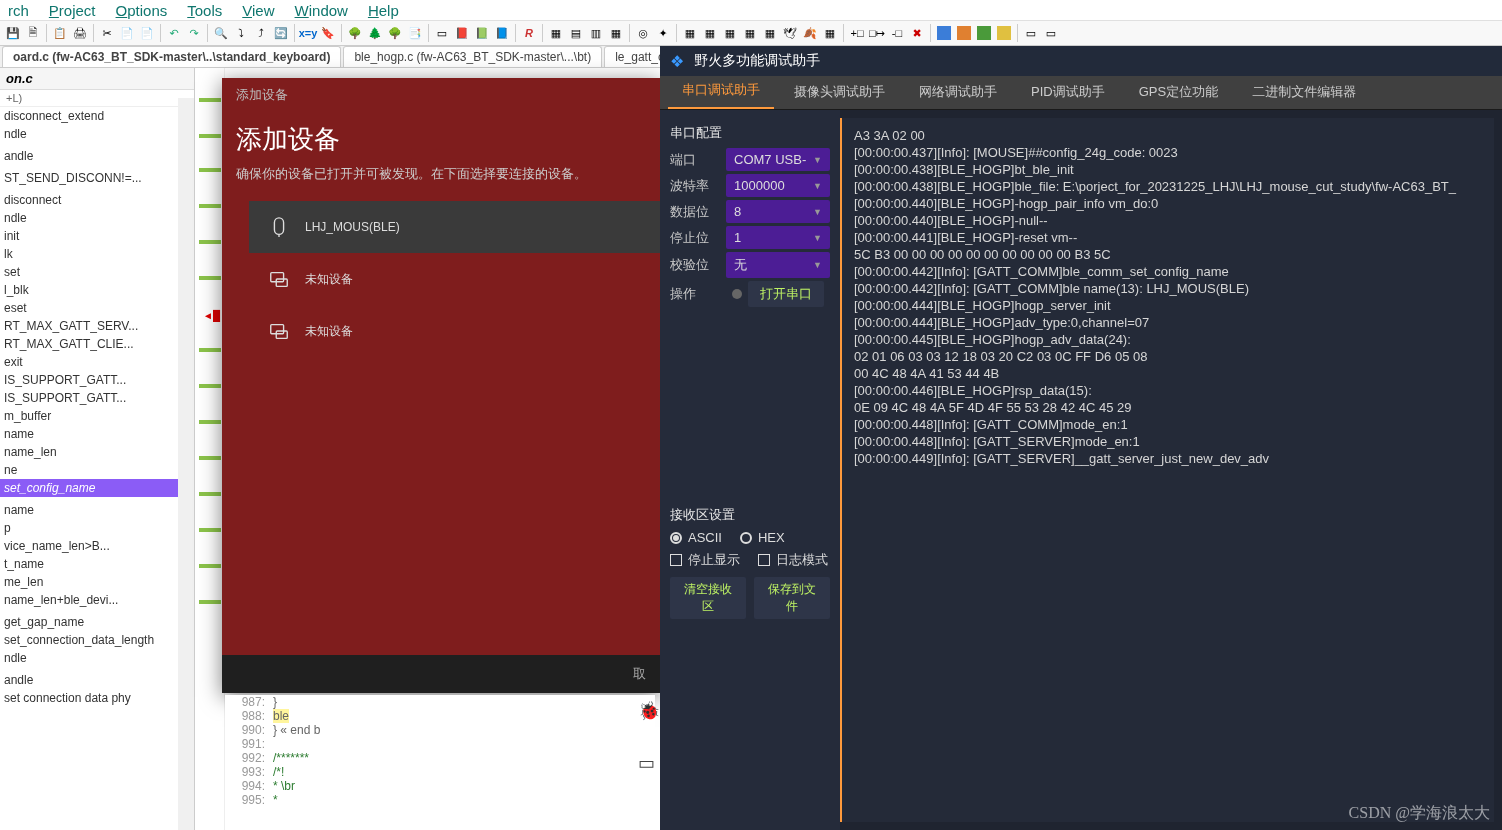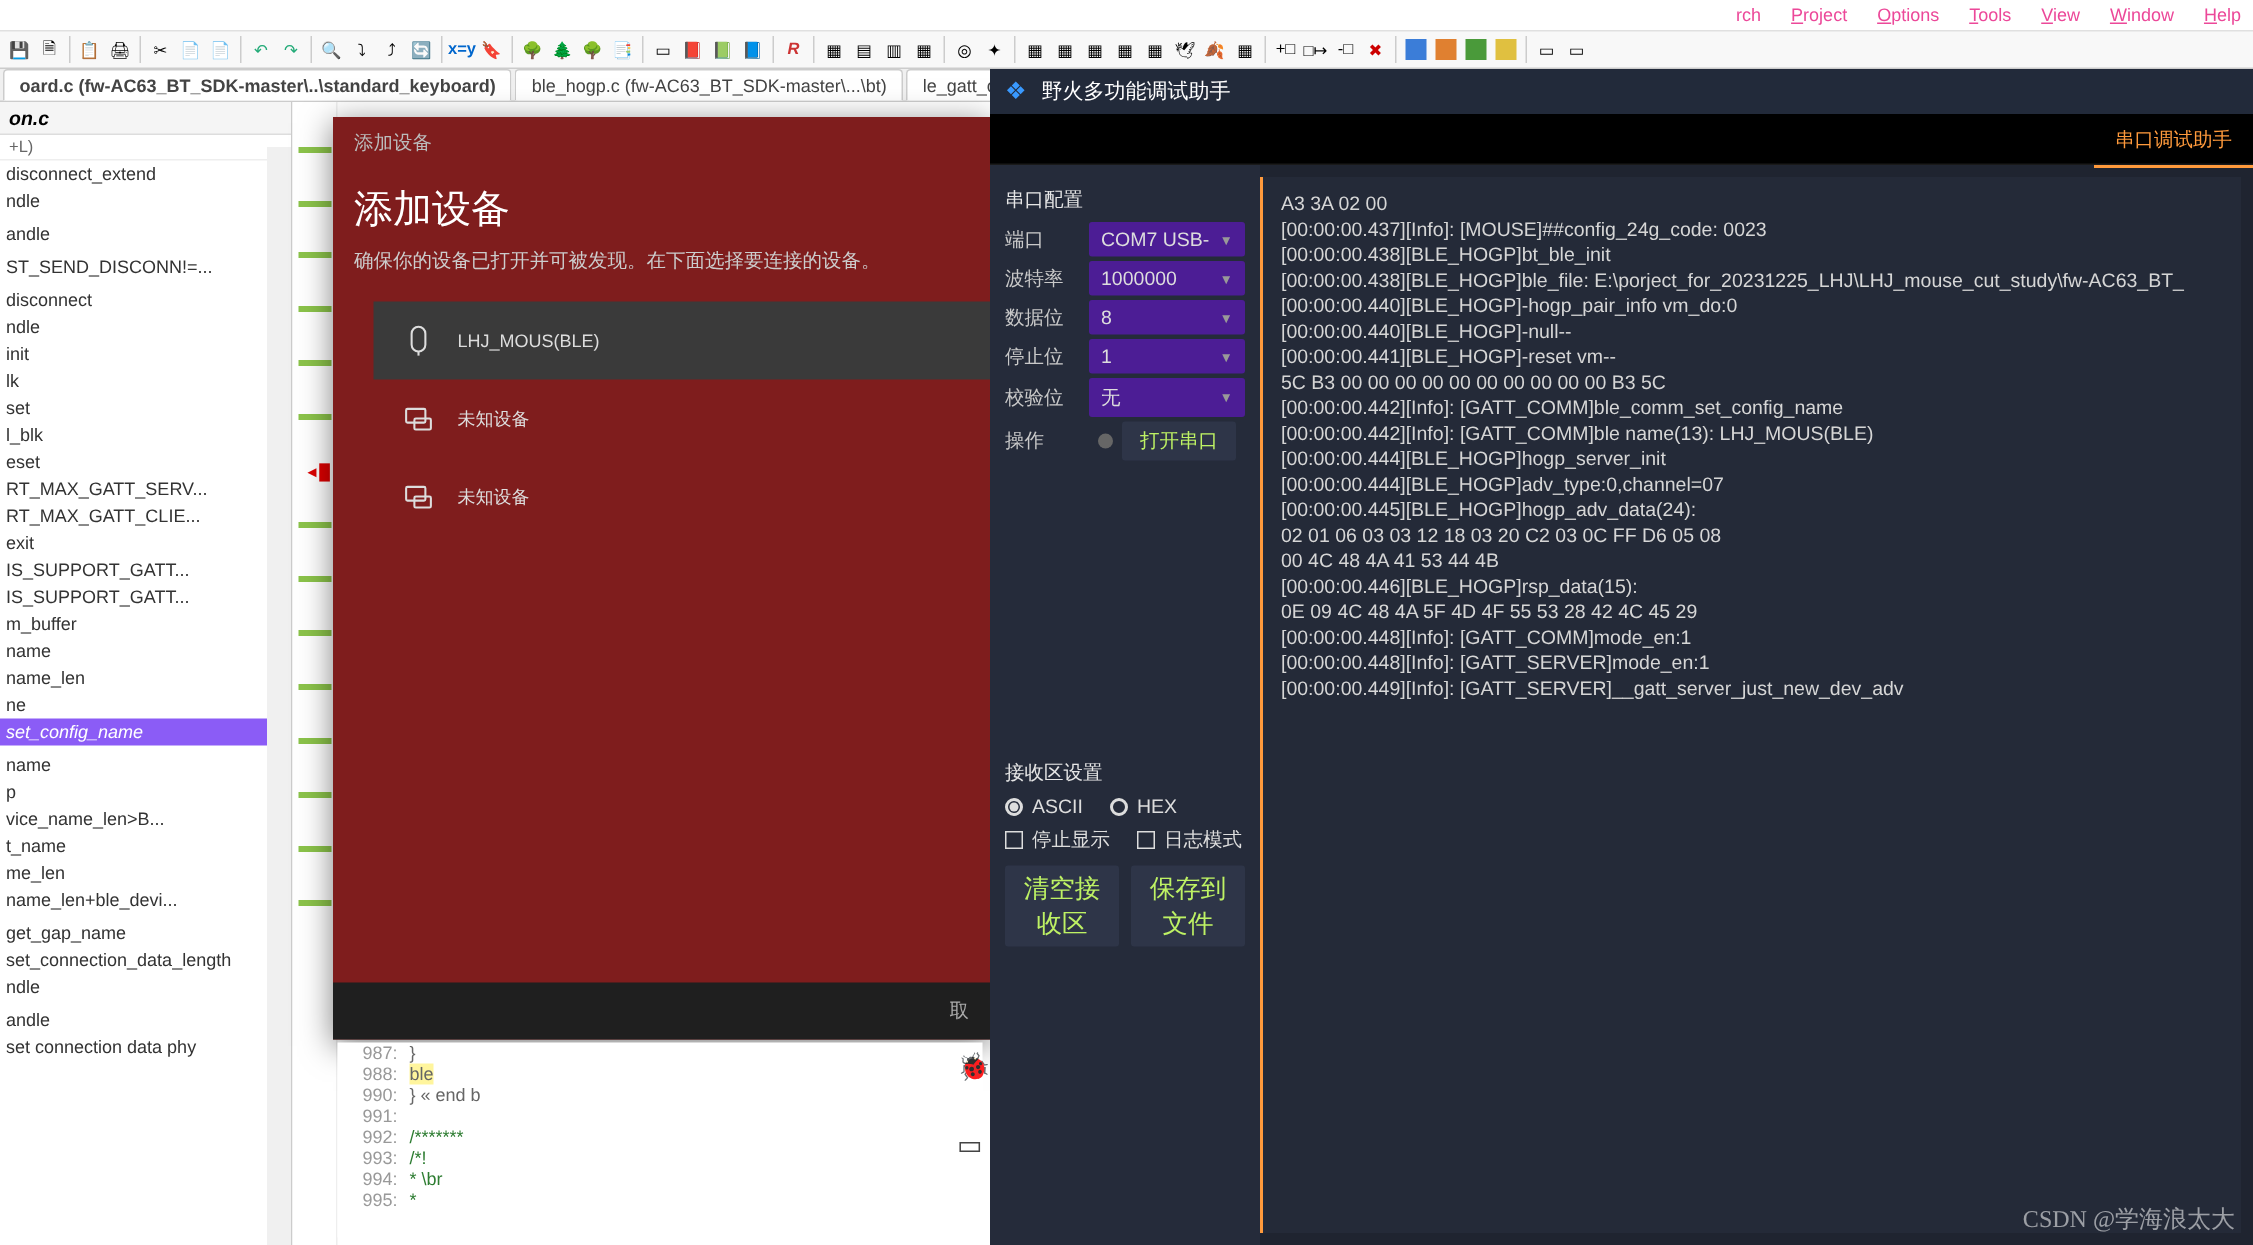--- a/index.html
+++ b/index.html
@@ -1,19 +1,19 @@
 <!DOCTYPE html>
 <html><head>
 <meta charset="utf-8">
 <style>
 * { margin: 0; padding: 0; box-sizing: border-box; font-family: "Microsoft YaHei", Arial, sans-serif; }
 body { width: 1502px; height: 830px; overflow: hidden; background: #fff; font-size: 12px; position: relative; }
 
 
-.menubar { height: 20px; background: #fff; display: flex; align-items: center; padding-left: 0px; gap: 4px; color: #ec4899; font-size: 12px; justify-content: flex-end; }
+.menubar { height: 20px; background: #fff; display: flex; align-items: center; padding-left: 0px; gap: 4px; color: #0f766e; font-size: 15px; }
 .menubar span { padding: 2px 8px; cursor: pointer; }
 .menubar span u { text-decoration: underline; }
 
 
 .toolbar { height: 26px; background: #f8f8f8; border-top: 1px solid #e0e0e0; border-bottom: 1px solid #ccc; display: flex; align-items: center; padding: 0 4px; gap: 2px; }
 .tb-icon { width: 18px; height: 18px; display: inline-flex; align-items: center; justify-content: center; font-size: 11px; border-radius: 2px; cursor: pointer; }
 .tb-sep { width: 1px; height: 18px; background: #ccc; margin: 0 2px; }
 .sq-blue { background: #3b7dd8; width: 14px; height: 14px; }
 .sq-orange { background: #e08030; width: 14px; height: 14px; }
 .sq-green { background: #4a9a3a; width: 14px; height: 14px; }
@@ -53,39 +53,39 @@
 .codefrag { position: absolute; left: 225px; top: 695px; width: 430px; height: 130px; background: #fff; font-family: Consolas, monospace; font-size: 12px; color: #666; }
 .codefrag .ln { display: flex; }
 .codefrag .num { width: 48px; text-align: right; color: #999; padding-right: 8px; }
 .codefrag .hl-y { background: #fff59d; }
 .codefrag .g { color: #2e7d32; }
 
 
 .rightapp { position: absolute; left: 660px; top: 46px; right: 0; bottom: 0; background: #1f2430; color: #ccc; }
 .ra-title { height: 30px; background: #222a3a; display: flex; align-items: center; gap: 10px; padding: 0 10px; font-size: 14px; color: #fff; }
 .ra-title .flame { color: #3999ff; font-size: 16px; }
-.ra-tabs { height: 34px; display: flex; align-items: flex-end; background: #000000; border-bottom: 1px solid #1a1a1a; padding-left: 8px; gap: 6px; font-size: 13px; flex-direction: column; }
+.ra-tabs { height: 34px; display: flex; align-items: flex-end; background: #404040; border-bottom: 1px solid #1a1a1a; padding-left: 8px; gap: 6px; font-size: 13px; }
 .ra-tab { padding: 8px 14px; color: #ccc; cursor: pointer; }
 .ra-tab.active { color: #ff9a3c; border-bottom: 2px solid #ff9a3c; }
 .ra-body { position: absolute; top: 64px; left: 0; right: 0; bottom: 0; display: flex; }
 .ra-side { width: 180px; background: #252b3a; padding: 8px 10px; font-size: 13px; }
 .ra-side h4 { color: #e6e6e6; font-weight: normal; font-size: 13px; margin: 6px 0 6px; }
 .cfg-row { display: flex; align-items: center; margin: 3px 0; }
 .cfg-row .lbl { width: 56px; color: #c9c9c9; }
 .cfg-row .sel { flex: 1; background: #4c1d95; color: #ddd; padding: 4px 8px; border-radius: 2px; display: flex; justify-content: space-between; align-items: center; cursor: pointer; }
 .cfg-row .sel .caret { font-size: 9px; color: #999; }
 .ra-side .dot { width: 10px; height: 10px; border-radius: 50%; background: #666; display: inline-block; margin: 0 6px; }
 .btn { background: #2e3548; color: #bef264; padding: 4px 12px; border-radius: 2px; cursor: pointer; display: inline-block; text-align: center; }
 .radio-row, .chk-row { display: flex; gap: 18px; margin: 6px 0; align-items: center; }
 .radio-row label, .chk-row label { display: flex; align-items: center; gap: 6px; color: #ddd; cursor: pointer; }
 .radio { width: 12px; height: 12px; border: 2px solid #ddd; border-radius: 50%; display: inline-flex; align-items: center; justify-content: center; }
 .radio.on::after { content: ""; width: 6px; height: 6px; background: #ddd; border-radius: 50%; }
 .chk { width: 12px; height: 12px; border: 1px solid #ddd; display: inline-block; }
 .btn-row { display: flex; gap: 8px; margin-top: 8px; }
-.btn-row .btn { flex: 1; font-size: 17px; }
+.btn-row .btn { flex: 1; font-size: 12px; }
 
 .ra-log { flex: 1; background: #242a38; padding: 10px 12px; font-family: Consolas, monospace; font-size: 13px; color: #d6d6d6; overflow: hidden; position: relative; border-left: 2px solid #ff9a3c; margin: 8px 8px 8px 0; }
 .ra-log .line { white-space: pre; margin-bottom: 2px; }
 .watermark { position: absolute; right: 12px; bottom: 6px; color: rgba(255,255,255,.55); font-size: 16px; font-family: "Microsoft YaHei"; }
 
 
 .dbg-icons { position: absolute; left: 638px; top: 700px; display: flex; flex-direction: column; gap: 30px; }
 .dbg-icons span { font-size: 18px; color: #444; }
 </style>
 </head>

